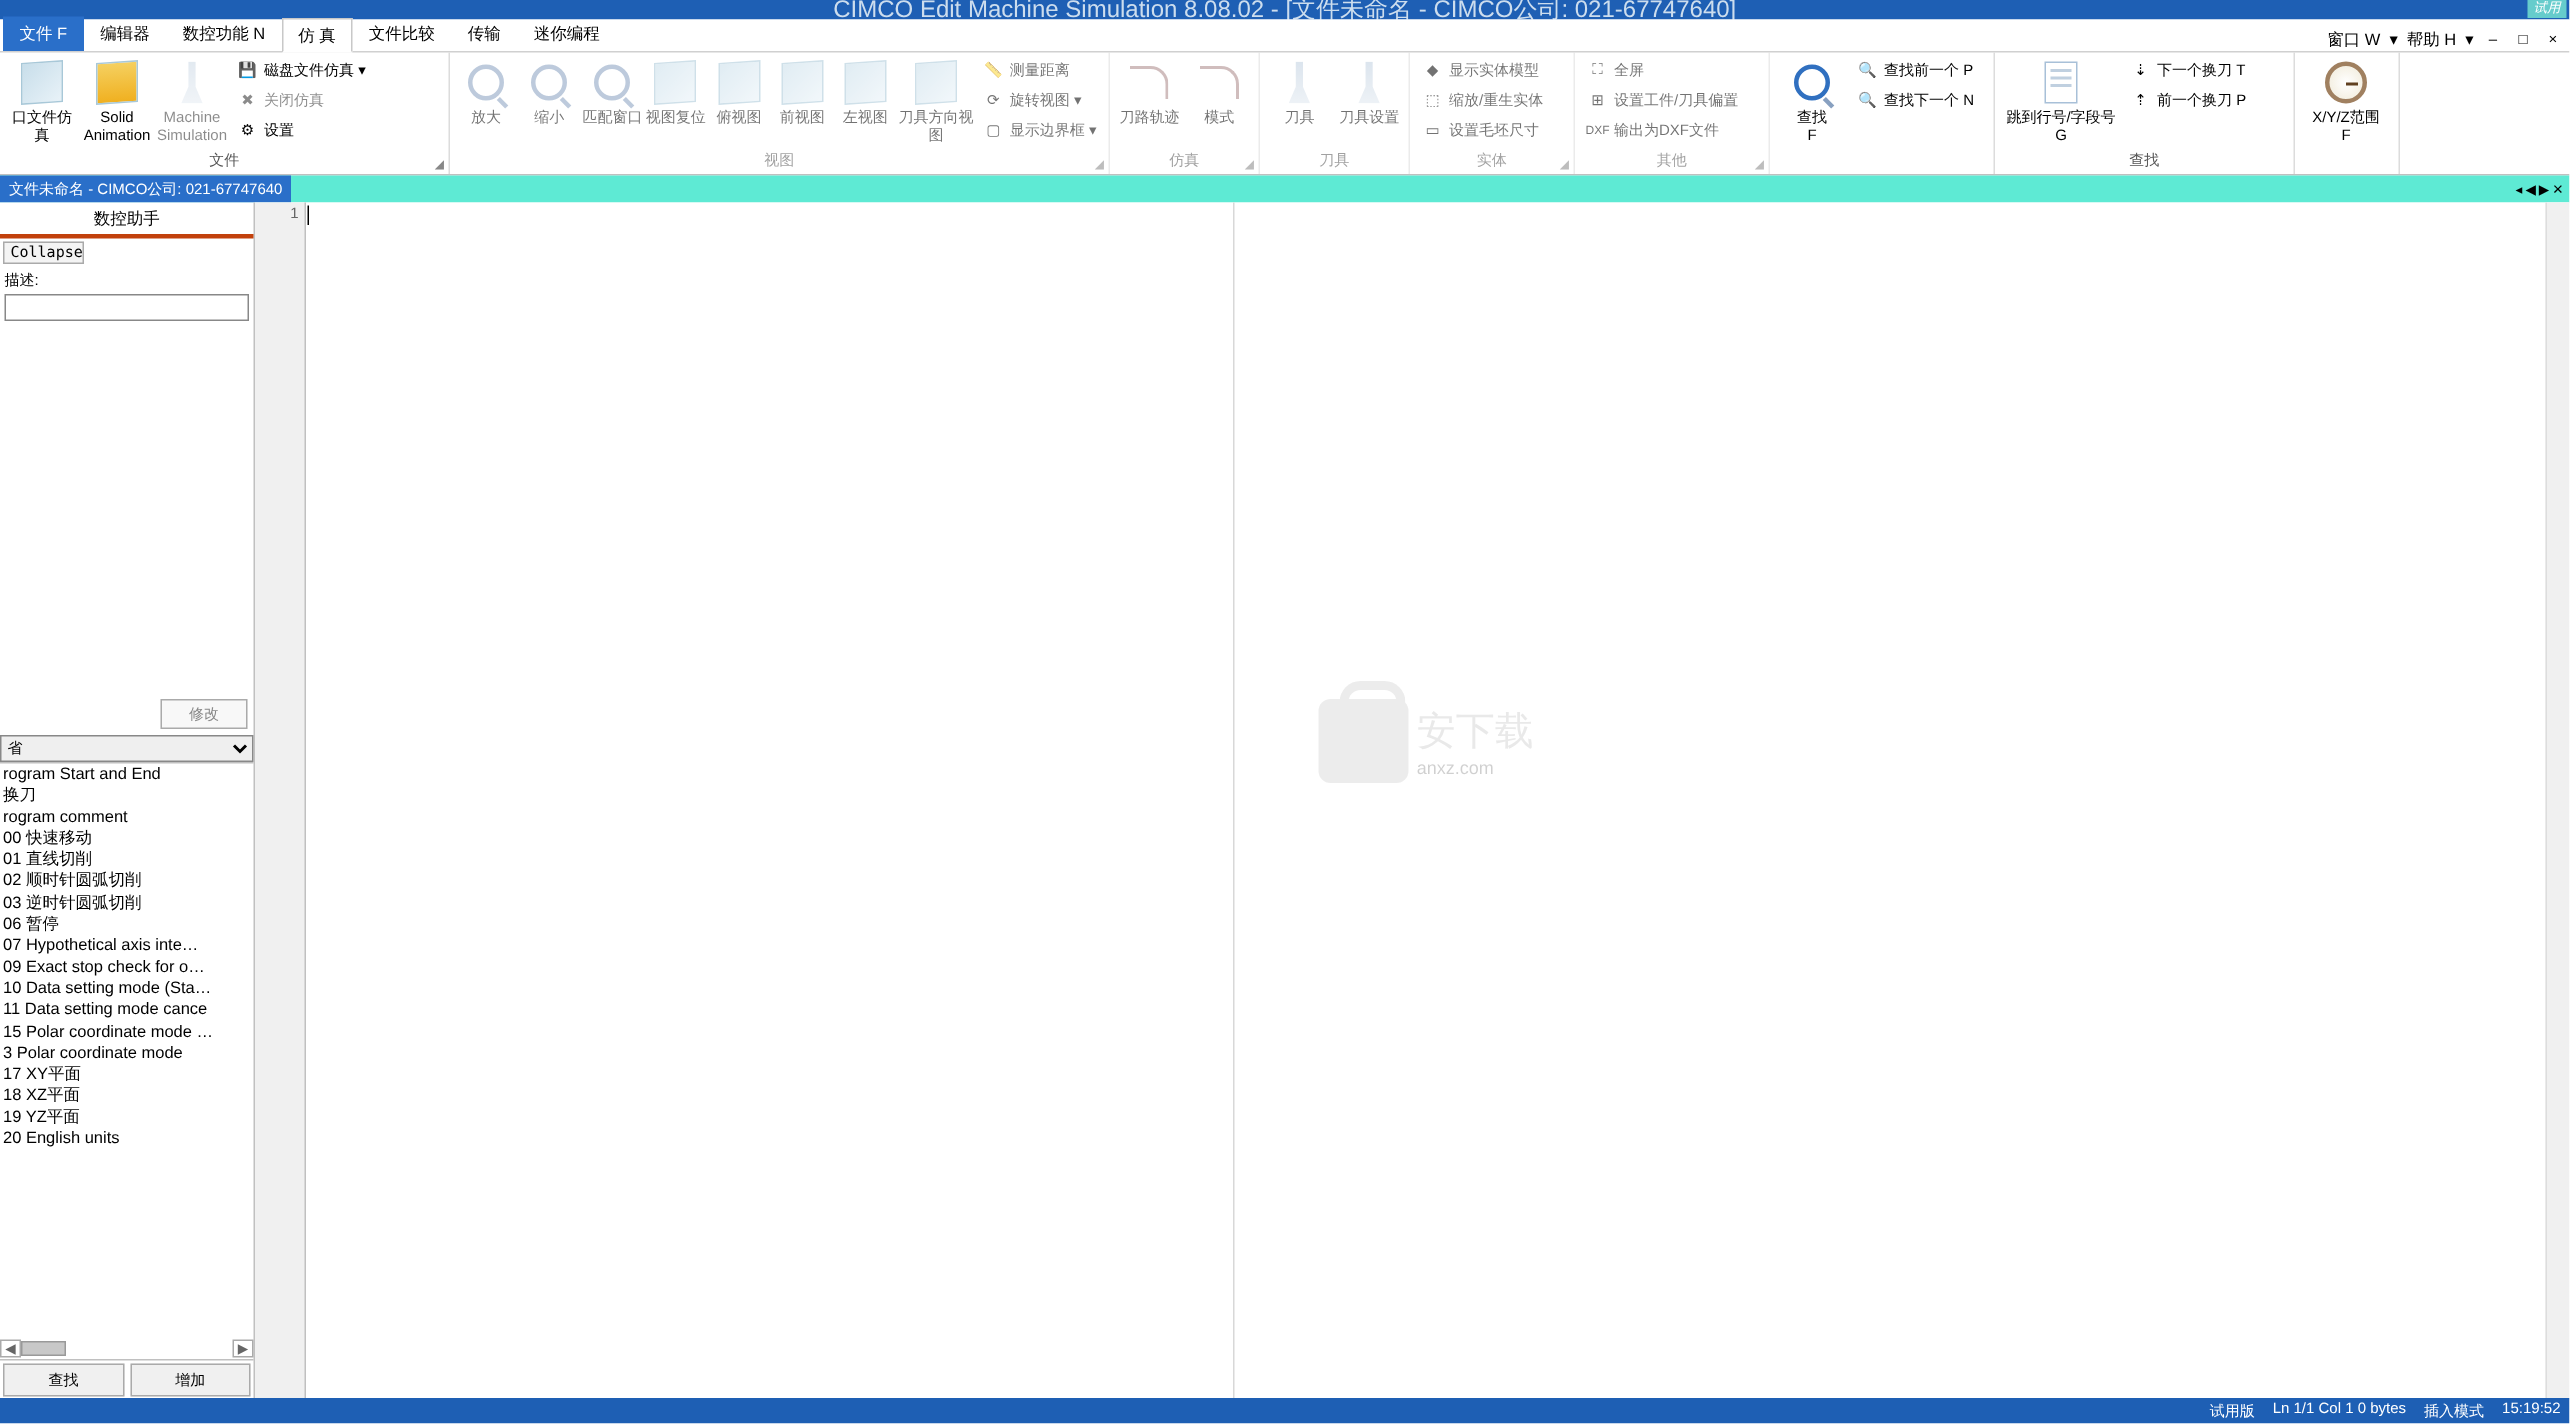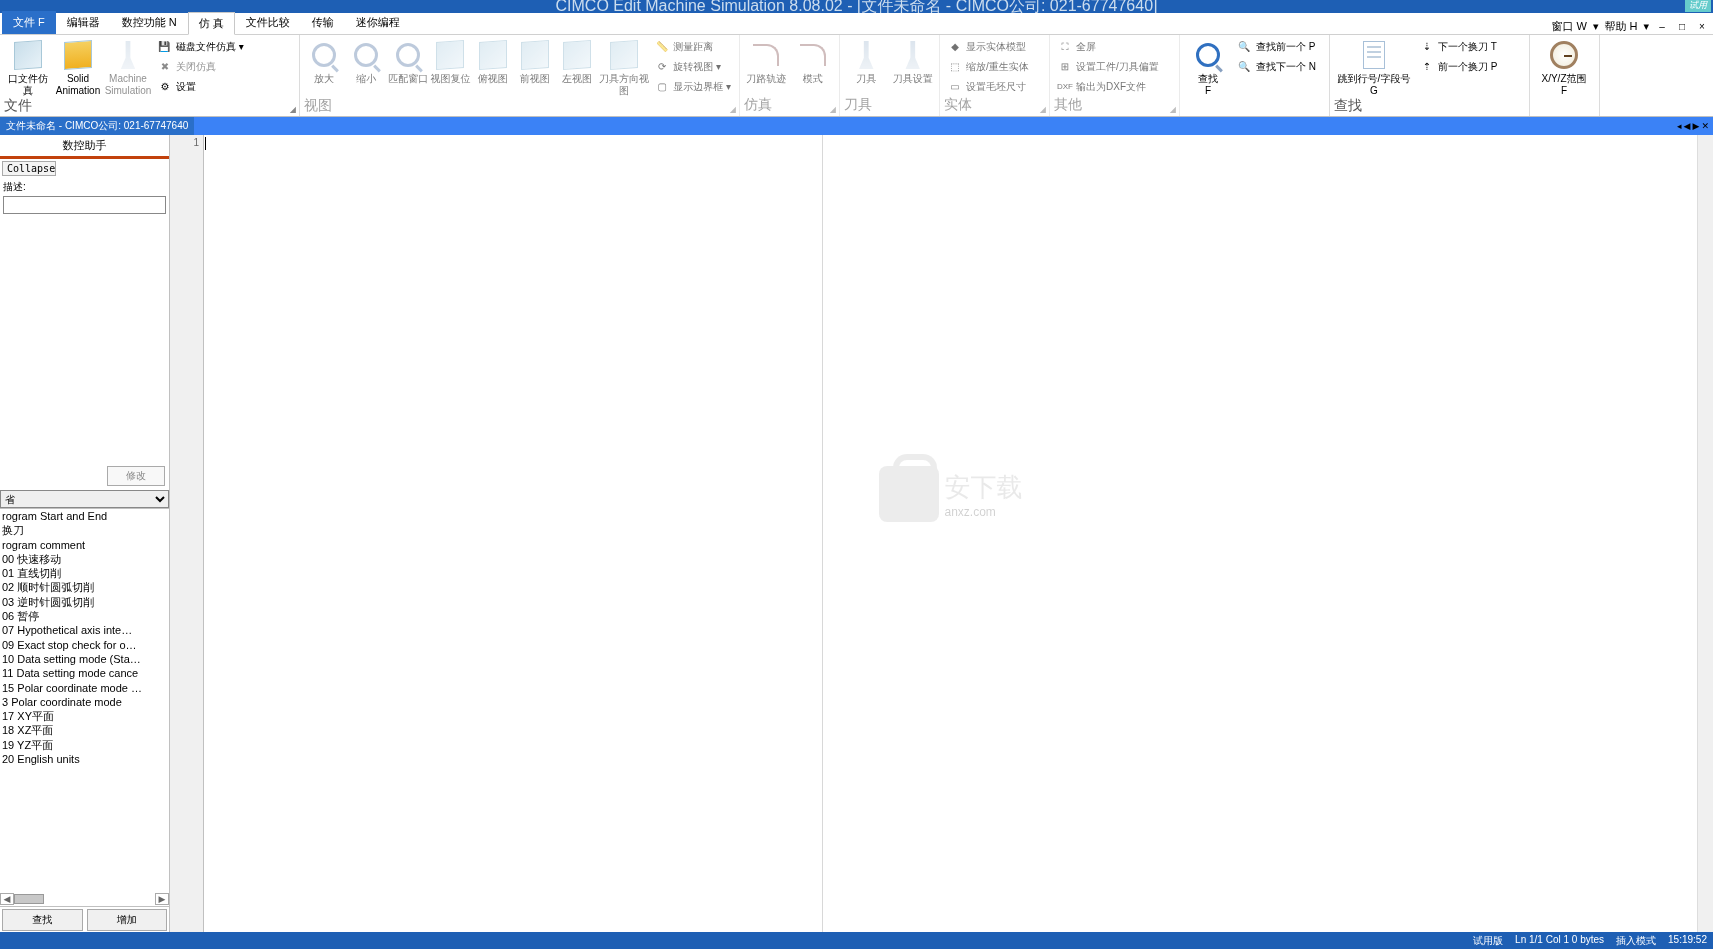--- a/index.html
+++ b/index.html
@@ -11,30 +11,30 @@
 
 .menubar { height: 22px; background: #fff; border-bottom: 1px solid #d0d0d0; display: flex; align-items: flex-end; padding-left: 2px; position: relative; }
 .menubar .tab { padding: 3px 10px; font-size: 11px; cursor: pointer; border: 1px solid transparent; }
 .menubar .tab.first { background: #2a6fc9; color: #fff; }
 .menubar .tab.active { border: 1px solid #c8c8c8; border-bottom: 1px solid #fff; background: #fff; position: relative; top: 1px; }
 .menubar .right-menu { position: absolute; right: 4px; display: flex; align-items: center; gap: 6px; font-size: 11px; }
 .win-btn { width: 14px; height: 14px; display: inline-flex; align-items: center; justify-content: center; cursor: pointer; font-size: 10px; }
 
 .ribbon { height: 82px; background: #fff; border-bottom: 1px solid #c0c0c0; display: flex; }
 .ribbon-group { border-right: 1px solid #dcdcdc; display: flex; flex-direction: column; justify-content: space-between; padding: 2px 4px 0; position: relative; }
-.ribbon-group-label { text-align: left; font-size: 14px; color: #555; padding-bottom: 2px; }
+.ribbon-group-label { text-align: center; font-size: 10px; color: #555; padding-bottom: 2px; }
 .ribbon-expand { position: absolute; right: 3px; bottom: 2px; font-size: 8px; color: #888; cursor: pointer; }
 .ribbon-body { display: flex; flex: 1; align-items: flex-start; gap: 2px; }
 .big-btn { display: flex; flex-direction: column; align-items: center; justify-content: flex-start; width: 48px; padding-top: 2px; font-size: 10px; text-align: center; line-height: 1.2; cursor: pointer; }
 .big-btn .ico { width: 32px; height: 32px; margin-bottom: 2px; display: flex; align-items: center; justify-content: center; }
 .small-btn-stack { display: flex; flex-direction: column; gap: 1px; }
 .small-btn { display: flex; align-items: center; font-size: 10px; height: 19px; padding: 0 4px; cursor: pointer; white-space: nowrap; gap: 4px; }
 .small-btn .sico { width: 14px; height: 14px; display: inline-flex; align-items: center; justify-content: center; }
 
-.doc-tabs { height: 18px; background: #3b82f6; display: flex; align-items: center; }
+.doc-tabs { height: 18px; background: #5eead4; display: flex; align-items: center; }
 .doc-tab { background: #2a6fc9; color: #fff; font-size: 10px; padding: 2px 6px; }
 .doc-tabs-right { margin-left: auto; margin-right: 4px; display: flex; gap: 2px; font-size: 9px; }
 
 .workspace { display: flex; height: 798px; }
 .left-panel { width: 170px; border-right: 1px solid #c0c0c0; display: flex; flex-direction: column; background: #fff; }
 .left-header { text-align: center; font-size: 11px; padding: 3px 0; border-bottom: 3px solid #c2410c; }
 .collapse-btn { border: 1px solid #aaa; font-size: 10px; font-family: monospace; padding: 1px 4px; margin: 2px; width: 54px; background: #f4f4f4; cursor: pointer; }
 .desc-label { font-size: 10px; padding: 2px 3px; }
 .desc-input { border: 1px solid #888; height: 18px; width: calc(100% - 6px); margin: 0 3px; font-size: 10px; padding: 0 2px; }
 .left-empty { flex: none; height: 248px; }

